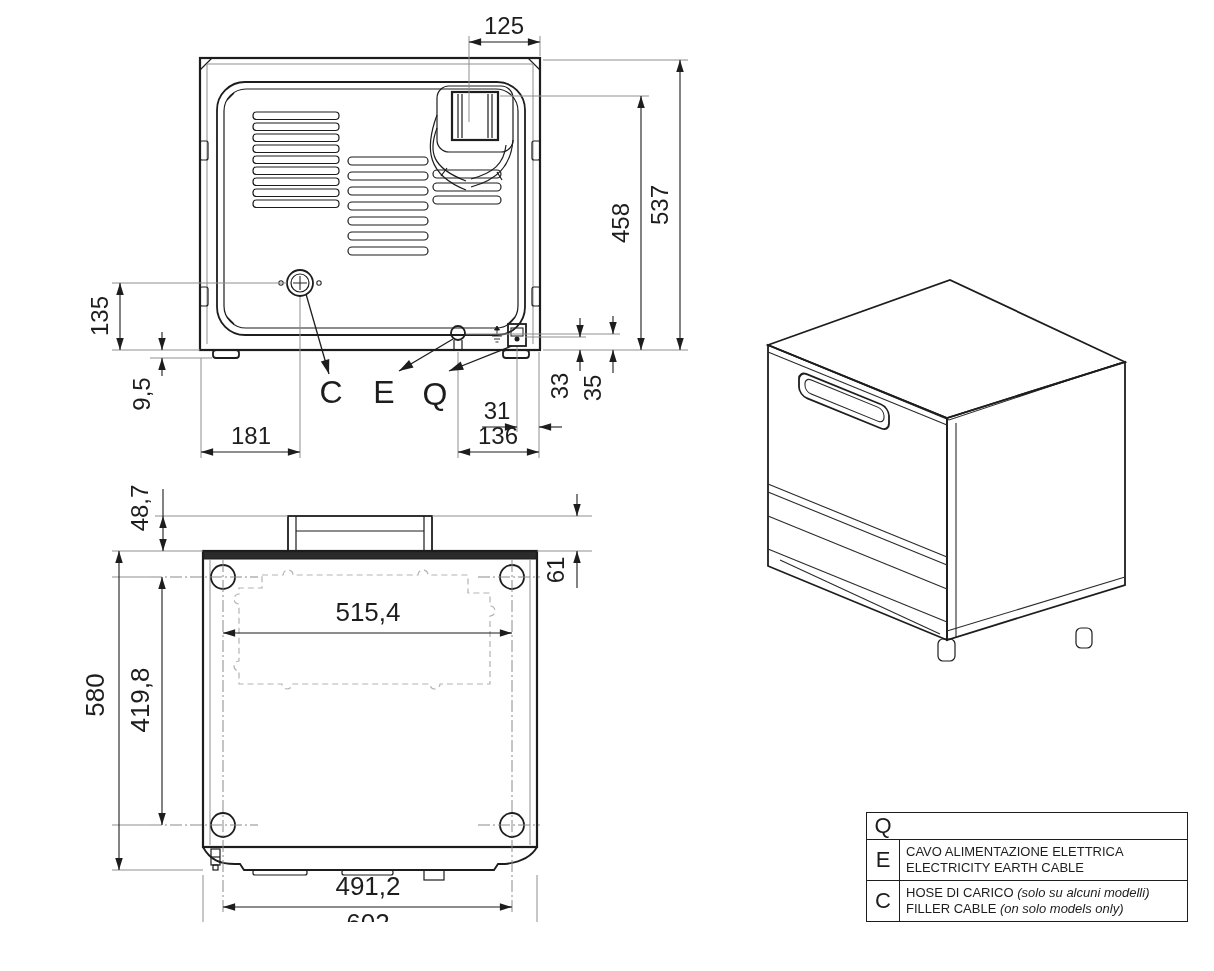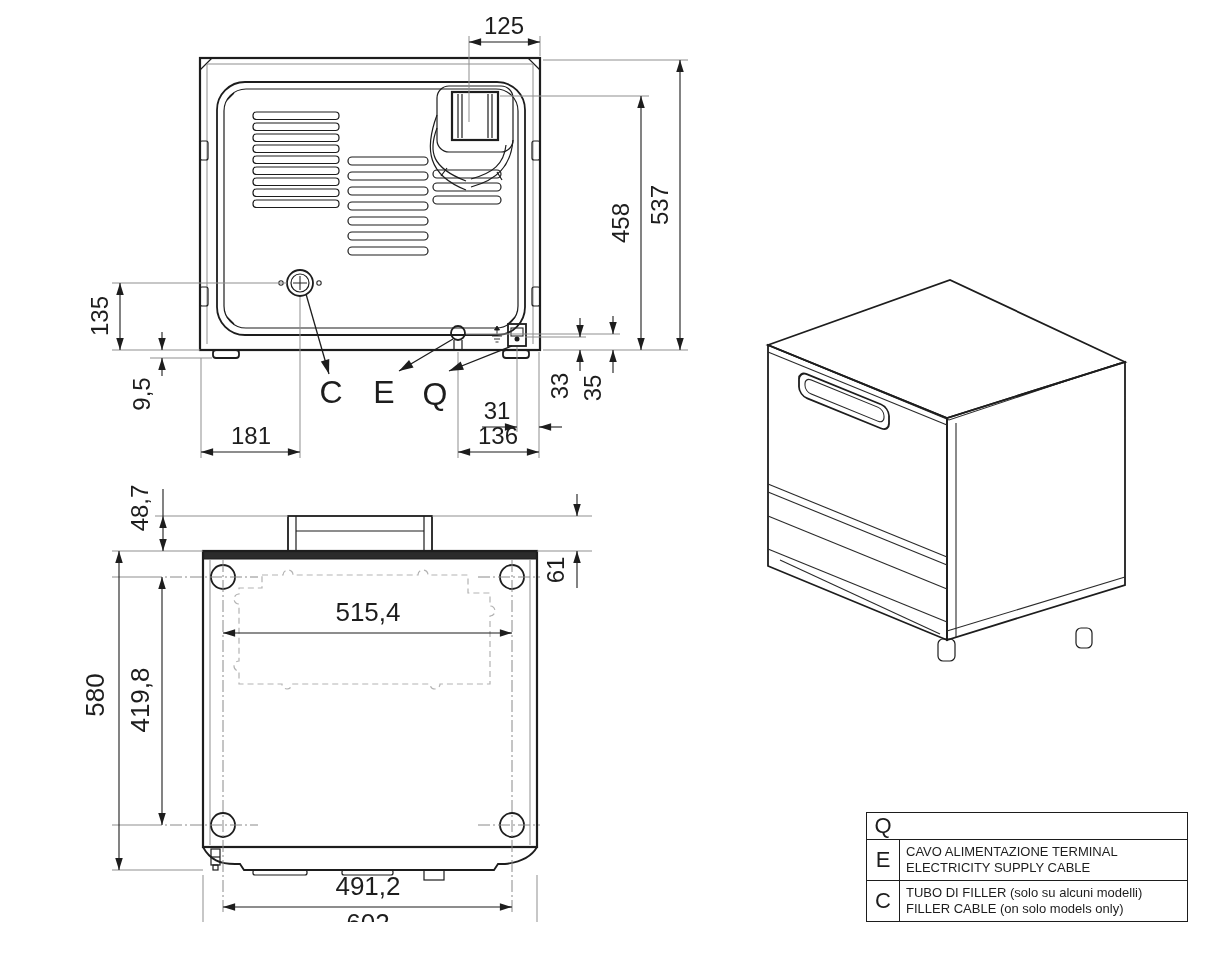--- a/index.html
+++ b/index.html
@@ -25,21 +25,21 @@
 
   
   .legend{position:absolute;left:866px;top:812px;width:322px;
           border:1.6px solid #1d1d1d;background:#fff;box-sizing:border-box;}
   .lrow{display:flex;align-items:stretch;}
   .lrow + .lrow{border-top:1.4px solid #1d1d1d;}
   .lkey{width:32px;display:flex;align-items:center;justify-content:center;
         font-size:22px;color:#1d1d1d;flex:none;}
   .ltxt{border-left:1.4px solid #1d1d1d;padding:4px 6px;flex:1;}
   .lline{font-size:13px;line-height:16px;color:#1d1d1d;white-space:nowrap;}
-  .note{text-align:center;}
+  .note{font-style:italic;text-align:center;}
 </style>
 </head>
 <body>
 
 <div class="canvas">
 <svg width="1214" height="971" viewBox="0 0 1214 971">
   <defs>
     <marker id="arr" viewBox="0 0 12 8" refX="11.5" refY="4" markerWidth="12" markerHeight="8" orient="auto-start-reverse">
       <path d="M0.5,0.6 L11.5,4 L0.5,7.4 Z" fill="#1d1d1d"></path>
     </marker>
@@ -266,25 +266,25 @@
   </g>
 </svg>
 
   <div class="legend">
     <div class="lrow">
       <div class="lkey">Q</div>
     </div>
     <div class="lrow">
       <div class="lkey">E</div>
       <div class="ltxt">
-        <div class="lline"><span>CAVO ALIMENTAZIONE TERMINAL</span><span class="note"></span></div>
-        <div class="lline"><span>ELECTRICITY SUPPLY CABLE</span><span class="note"></span></div>
+        <div class="lline"><span>CAVO ALIMENTAZIONE ELETTRICA</span><span class="note"></span></div>
+        <div class="lline"><span>ELECTRICITY EARTH CABLE</span><span class="note"></span></div>
       </div>
     </div>
     <div class="lrow">
       <div class="lkey">C</div>
       <div class="ltxt">
-        <div class="lline"><span>TUBO DI FILLER </span><span class="note">(solo su alcuni modelli)</span></div>
+        <div class="lline"><span>HOSE DI CARICO </span><span class="note">(solo su alcuni modelli)</span></div>
         <div class="lline"><span>FILLER CABLE </span><span class="note">(on solo models only)</span></div>
       </div>
     </div>
   </div>
 </div>
 
 </body></html>

